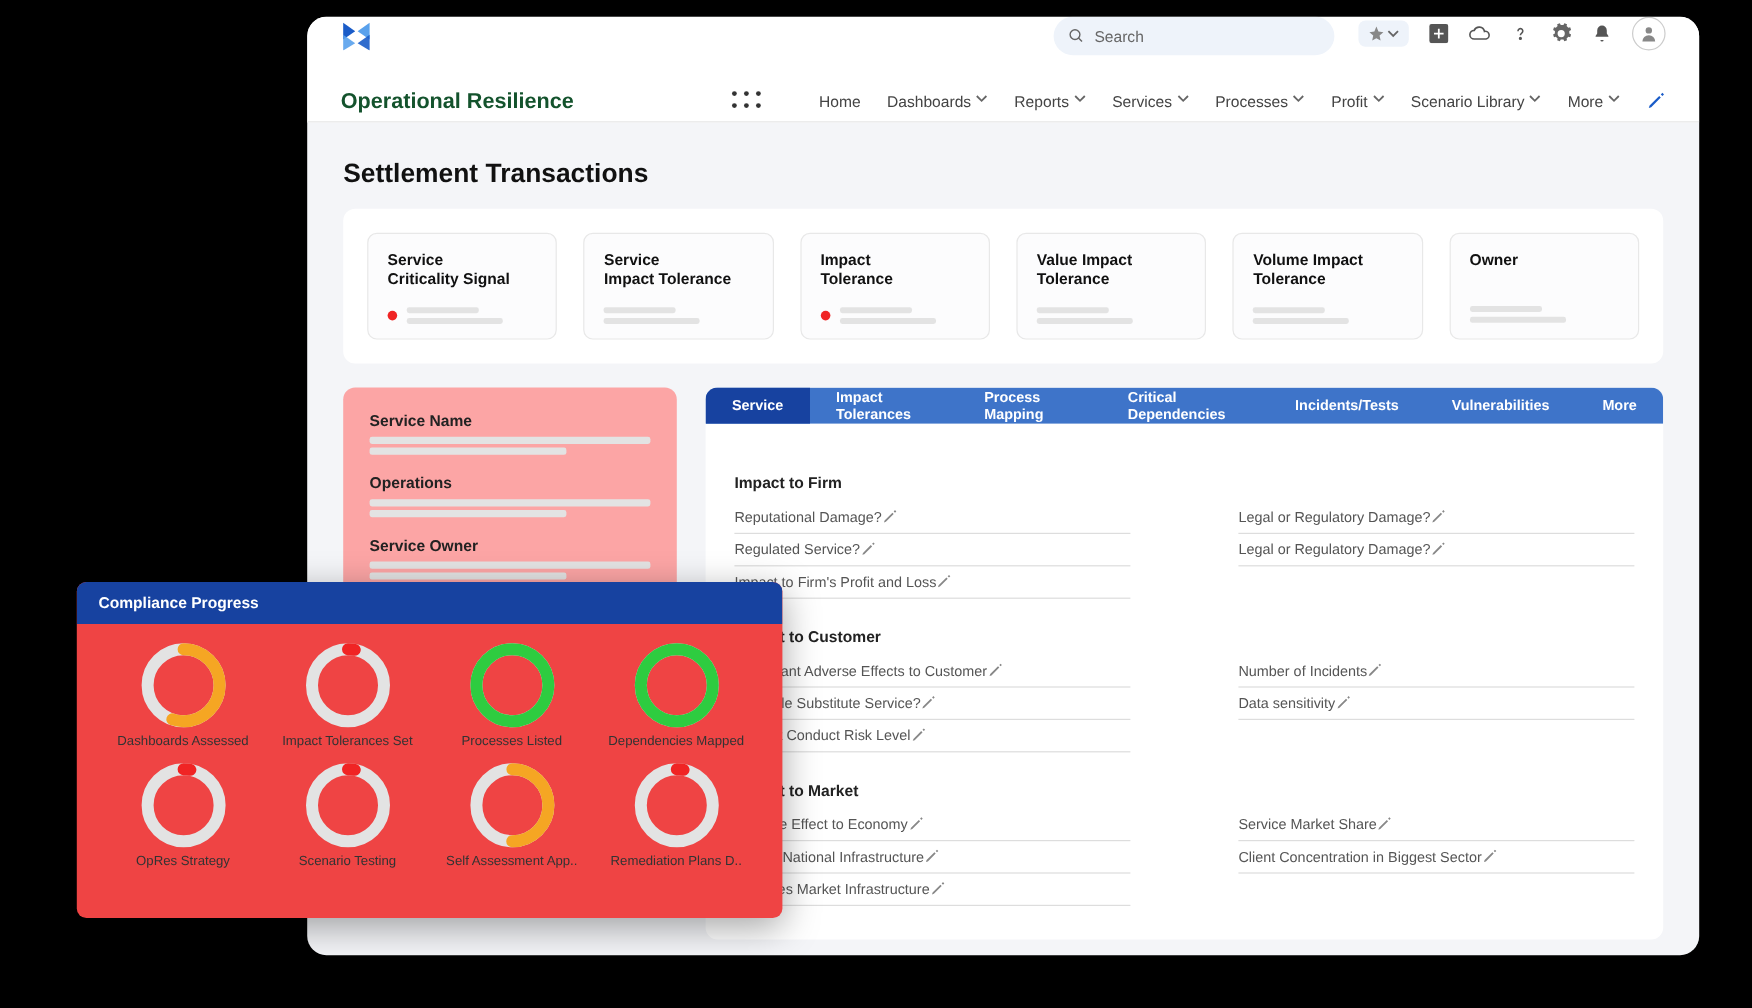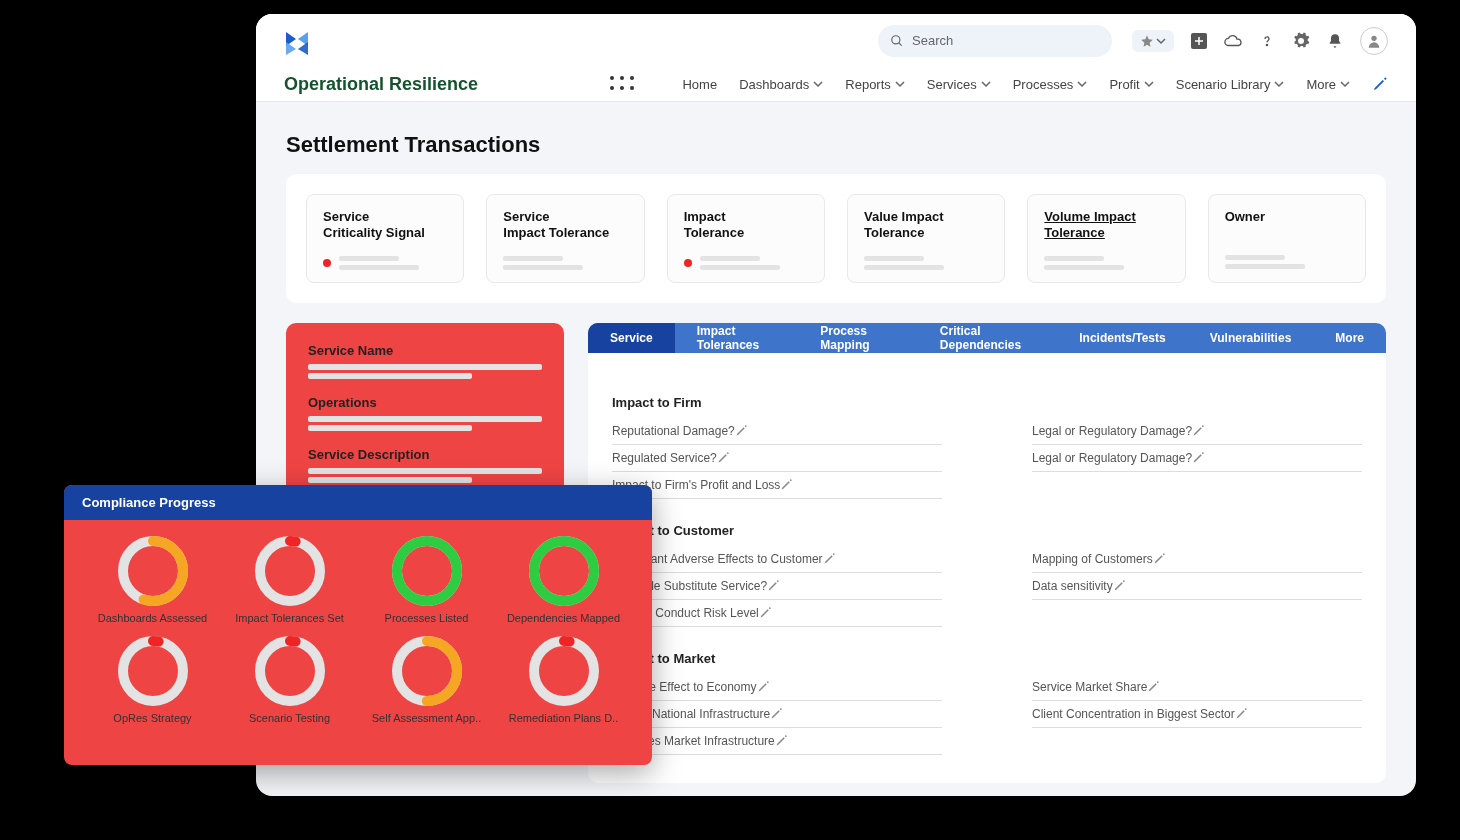--- a/index.html
+++ b/index.html
@@ -1,44 +1,44 @@
 <!DOCTYPE html>
 <html><head>
 <meta charset="utf-8">
 <style>
 *{margin:0;padding:0;box-sizing:border-box;font-family:-apple-system,BlinkMacSystemFont,"Segoe UI",Arial,sans-serif}
 body{background:#000;width:1460px;height:840px;position:relative;overflow:hidden}
 .app{position:absolute;left:256px;top:14px;width:1160px;height:782px;background:#f4f5f8;border-radius:16px;overflow:hidden}
 .topbar{background:#fff;height:88px;display:flex;flex-direction:column;border-bottom:1px solid #e8e8e8}
-.topbar-row1{display:flex;align-items:center;height:54px;padding:0 28px}
+.topbar-row1{display:flex;align-items:flex-start;height:54px;padding:0 28px}
 .logo{display:flex;align-items:center;gap:4px}
 .topbar-spacer{flex:1}
 .search{background:#eef3fa;border-radius:20px;height:32px;width:234px;display:flex;align-items:center;padding:0 12px;gap:8px;color:#666;font-size:13px}
 .icon-row{display:flex;align-items:center;gap:16px;margin-left:20px;color:#555}
 .icon-row .icn{width:18px;height:18px;display:flex;align-items:center;justify-content:center;cursor:pointer}
 .star-btn{background:#eef3fa;border-radius:6px;padding:4px 8px;display:flex;align-items:center;gap:2px;cursor:pointer}
 .avatar{width:28px;height:28px;border:1px solid #ccc;border-radius:50%;display:flex;align-items:center;justify-content:center;color:#888}
 .topbar-row2{display:flex;align-items:center;height:34px;padding:0 28px}
 .app-title{font-size:18px;font-weight:700;color:#14532d}
 .nav{display:flex;gap:22px;margin-left:auto;align-items:center;font-size:13px;color:#444}
-.nav-item{display:flex;align-items:center;gap:4px;cursor:pointer}
+.nav-item{display:flex;align-items:flex-start;gap:4px;cursor:pointer}
 .chev{width:10px;height:10px}
 .six-dots{display:grid;grid-template-columns:repeat(3,6px);grid-template-rows:repeat(2,6px);gap:4px;margin-right:24px}
 .six-dots span{width:4px;height:4px;background:#333;border-radius:50%}
 .pencil{color:#1a5cc8;cursor:pointer}
 .page-title{padding:30px 30px 16px;font-size:22px;font-weight:700;color:#111}
 .summary-card{margin:0 30px;background:#fff;border-radius:10px;padding:20px;display:flex;gap:22px}
 .scard{flex:1;background:#fcfcfd;border:1px solid #e8e8e8;border-radius:8px;padding:14px 16px 12px;min-width:0}
 .scard-title{font-size:13px;font-weight:700;color:#111;line-height:1.25;min-height:32px}
 .scard-body{margin-top:14px;display:flex;align-items:center;gap:8px}
 .dot-red{width:8px;height:8px;background:#f02424;border-radius:50%}
 .ph-lines{display:flex;flex-direction:column;gap:4px}
 .ph-line{height:5px;background:#e3e3e3;border-radius:2px}
 .main-row{display:flex;gap:0;margin:20px 30px 0;align-items:flex-start}
-.side-card{width:278px;background:#ef4444;border-radius:10px;padding:20px 22px}
+.side-card{width:278px;background:#fca5a5;border-radius:10px;padding:20px 22px}
 .side-label{font-size:13px;font-weight:700;color:#222;margin-bottom:6px}
 .side-ph{height:6px;background:#e3e3e3;border-radius:2px;margin-bottom:3px}
 .side-ph.short{width:70%}
 .side-block{margin-bottom:16px}
 .tab-panel{flex:1;margin-left:24px;background:#fff;border-radius:10px;overflow:hidden}
 .tab-bar{background:#3e74c9;display:flex;height:30px;align-items:center}
 .tab{color:#fff;font-size:12px;font-weight:600;padding:0 22px;height:100%;display:flex;align-items:center;cursor:pointer}
 .tab.active{background:#1742a0}
 .tab-content{padding:18px 24px 28px}
 .section-title{font-size:13px;font-weight:700;color:#222;margin:24px 0 8px}
@@ -226,21 +226,21 @@
         <div class="scard-title" style="white-space: pre-line;">Value Impact
 Tolerance</div>
         <div class="scard-body">
           <div class="ph-lines">
             <div class="ph-line" style="width: 60px;"></div>
             <div class="ph-line" style="width: 80px;"></div>
           </div>
         </div>
       </div>
       <div class="scard">
-        <div class="scard-title" style="white-space: pre-line; text-decoration: underline;">Volume Impact
+        <div class="scard-title" style="white-space: pre-line;">Volume Impact
 Tolerance</div>
         <div class="scard-body">
           <div class="ph-lines">
             <div class="ph-line" style="width: 60px;"></div>
             <div class="ph-line" style="width: 80px;"></div>
           </div>
         </div>
       </div>
       <div class="scard">
         <div class="scard-title" style="white-space: pre-line;">Owner</div>
@@ -255,25 +255,20 @@
 
   <div class="main-row">
     <div class="side-card" id="side">
         <div class="side-block">
           <div class="side-label">Service Name</div>
           <div class="side-ph"></div>
           <div class="side-ph short"></div>
         </div>
         <div class="side-block">
           <div class="side-label">Operations</div>
-          <div class="side-ph"></div>
-          <div class="side-ph short"></div>
-        </div>
-        <div class="side-block">
-          <div class="side-label">Service Description</div>
           <div class="side-ph"></div>
           <div class="side-ph short"></div>
         </div>
         <div class="side-block">
           <div class="side-label">Service Owner</div>
           <div class="side-ph"></div>
           <div class="side-ph short"></div>
         </div>
       </div>
     <div class="tab-panel">
@@ -357,21 +352,21 @@
                 <span>Current Conduct Risk Level</span>
                 <span class="pen">
                   <svg width="13" height="13" viewBox="0 0 24 24" fill="#888">
                     <path d="M3 21l3-1 12-12-2-2L4 18l-1 3zM18 4l2 2 2-2-2-2-2 2z"></path>
                   </svg>
                 </span>
               </div>
             </div>
             <div class="field-col">
               <div class="field-row">
-                <span>Mapping of Customers</span>
+                <span>Number of Incidents</span>
                 <span class="pen">
                   <svg width="13" height="13" viewBox="0 0 24 24" fill="#888">
                     <path d="M3 21l3-1 12-12-2-2L4 18l-1 3zM18 4l2 2 2-2-2-2-2 2z"></path>
                   </svg>
                 </span>
               </div>
               <div class="field-row">
                 <span>Data sensitivity</span>
                 <span class="pen">
                   <svg width="13" height="13" viewBox="0 0 24 24" fill="#888">

